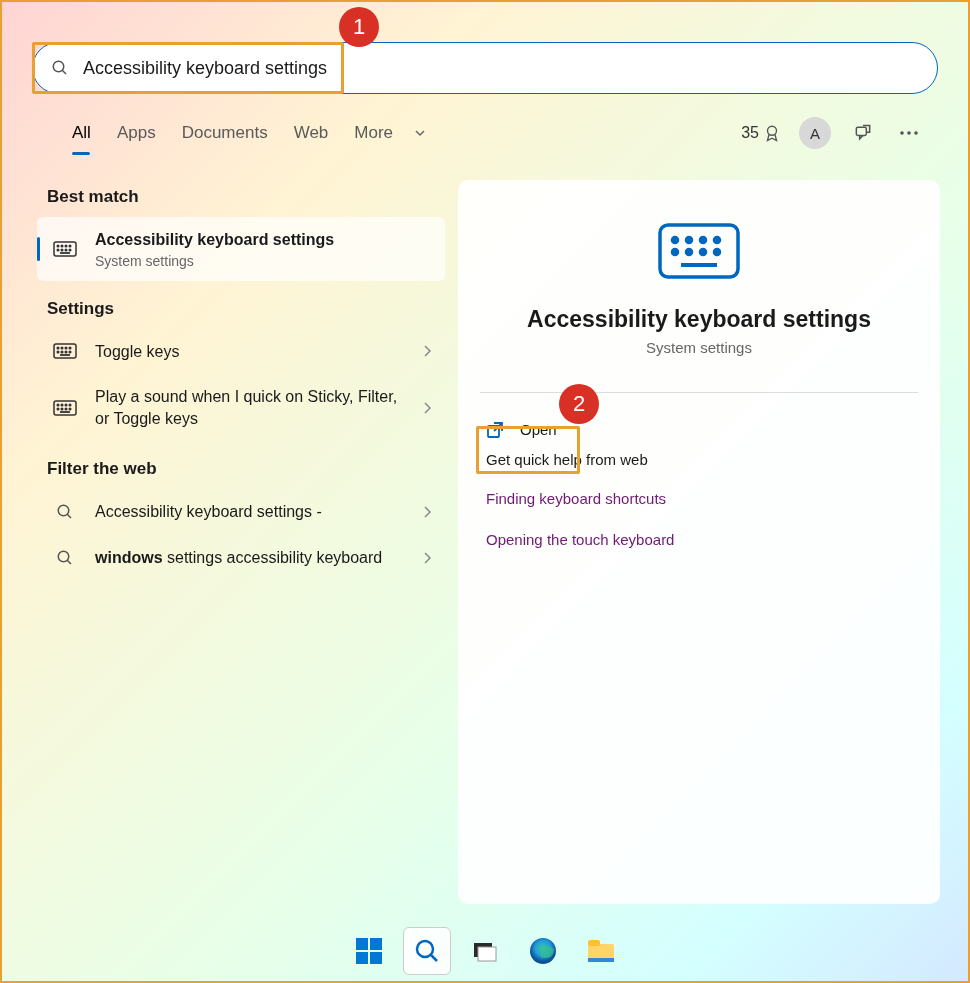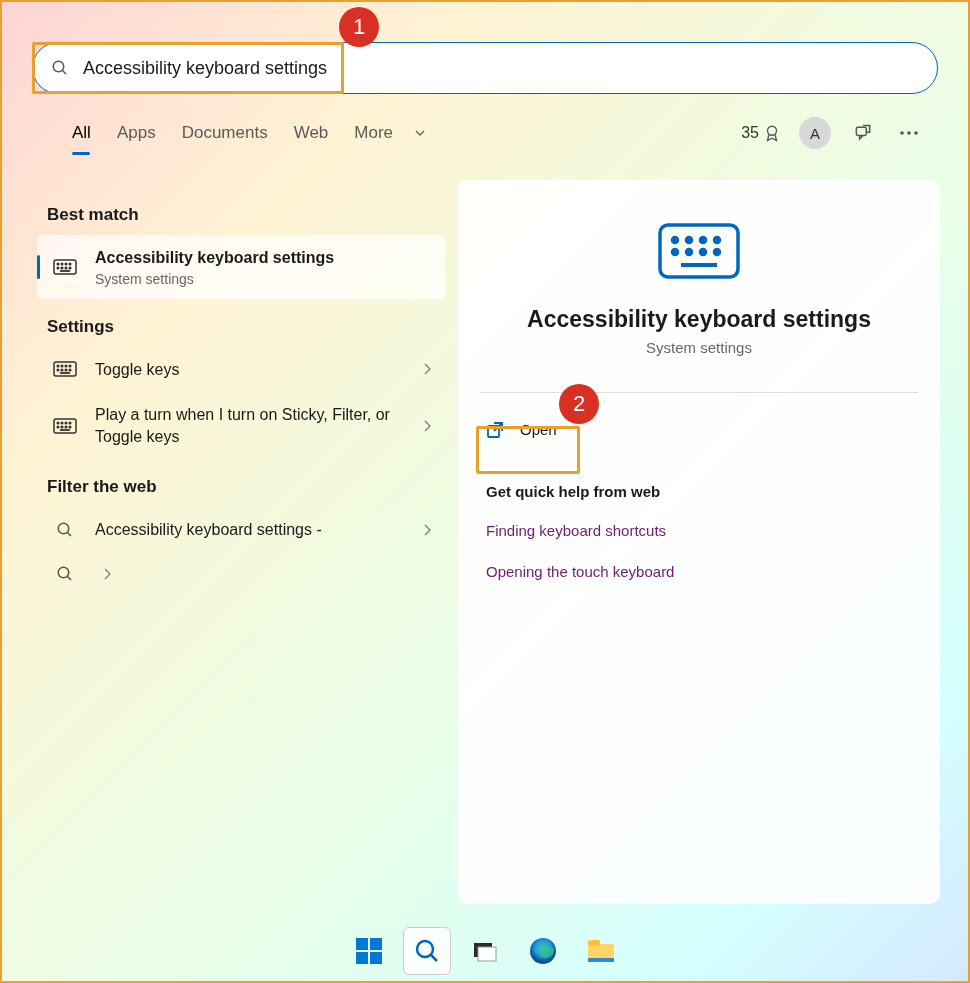--- a/index.html
+++ b/index.html
@@ -20,21 +20,21 @@
 .tab.active { color: #000; }
 .tab.active::after { content: ""; position: absolute; bottom: -6px; left: 0; width: 18px; height: 3px; background: #0067c0; border-radius: 2px; }
 .tab-more { display: flex; align-items: center; gap: 22px; }
 .tabs-right { margin-left: auto; display: flex; align-items: center; gap: 18px; }
 .points { display: flex; align-items: center; gap: 4px; font-size: 16px; color: #333; }
 .avatar { width: 32px; height: 32px; border-radius: 50%; background: #d8d8d8; display: flex; align-items: center; justify-content: center; font-size: 15px; color: #333; }
 .icon-btn { width: 28px; height: 28px; display: flex; align-items: center; justify-content: center; cursor: pointer; color: #444; }
 
 .results-panel { position: absolute; top: 178px; left: 35px; width: 408px; bottom: 100px; overflow: hidden; }
 .section-header { font-size: 17px; font-weight: 600; color: #1a1a1a; margin: 18px 10px 10px 10px; }
-.section-header:first-child { margin-top: 25px; }
+.section-header:first-child { margin-top: 7px; }
 
 .result-item { display: flex; align-items: center; padding: 12px 14px; border-radius: 6px; cursor: pointer; position: relative; }
 .result-item.best { background: rgba(255,255,255,0.7); }
 .result-item.best::before { content: ""; position: absolute; left: 0px; top: 20px; bottom: 20px; width: 3px; background: #0067c0; border-radius: 2px; }
 .result-icon { width: 28px; display: flex; justify-content: center; margin-right: 16px; color: #333; flex-shrink: 0; }
 .result-text { flex: 1; }
 .result-title { font-size: 16px; color: #1a1a1a; line-height: 1.35; }
 .result-title strong { font-weight: 600; }
 .result-sub { font-size: 14px; color: #666; margin-top: 2px; }
 .chevron-right { color: #888; margin-left: 8px; }
@@ -42,21 +42,21 @@
 .detail-panel { position: absolute; top: 178px; left: 456px; width: 482px; bottom: 77px; background: rgba(255,255,255,0.92); border-radius: 10px; padding: 42px 22px 20px 22px; }
 .detail-hero { text-align: center; }
 .hero-icon { width: 84px; height: 58px; margin: 0 auto 22px; }
 .detail-title { font-size: 23px; font-weight: 600; color: #1a1a1a; }
 .detail-sub { font-size: 15px; color: #666; margin-top: 6px; }
 .detail-divider { border: none; border-top: 1px solid #ddd; margin: 36px 0 16px; }
 .detail-action { display: flex; align-items: flex-start; padding: 12px 6px; cursor: pointer; font-size: 15px; color: #1a1a1a; }
 .detail-action.gray { color: #701a75; }
 .detail-action .action-icon { width: 18px; margin-right: 16px; color: #0067c0; }
 .open-highlight { position: absolute; top: 424px; left: 474px; width: 104px; height: 48px; border: 3px solid #e8a030; border-radius: 2px; pointer-events: none; z-index: 10; }
-.section-label { font-size: 15px; color: #1a1a1a; margin: 32px 6px 10px; font-weight: bold; }
+.section-label { font-size: 15px; color: #1a1a1a; margin: 0 6px 10px; }
 
 .taskbar { position: absolute; bottom: 0; left: 0; right: 0; height: 60px; display: flex; justify-content: center; align-items: center; gap: 10px; }
 .task-icon { width: 48px; height: 48px; display: flex; align-items: center; justify-content: center; border-radius: 6px; cursor: pointer; }
 .task-icon.active { background: rgba(255,255,255,0.85); border: 1px solid #ccc; }
 </style>
 </head>
 <body>
 
 <div class="search-container">
   <svg class="search-icon-svg" viewBox="0 0 24 24" fill="none" stroke="#555" stroke-width="2">
@@ -162,21 +162,21 @@
           <circle cx="13" cy="5" r="0.8" fill="#333"></circle>
           <circle cx="17" cy="5" r="0.8" fill="#333"></circle>
           <circle cx="5" cy="9" r="0.8" fill="#333"></circle>
           <circle cx="9" cy="9" r="0.8" fill="#333"></circle>
           <circle cx="13" cy="9" r="0.8" fill="#333"></circle>
           <circle cx="17" cy="9" r="0.8" fill="#333"></circle>
           <line x1="7" y1="12" x2="17" y2="12" stroke-width="1.8"></line>
         </svg>
     </div>
     <div class="result-text">
-        <div class="result-title">Play a turn when I turn on Sticky, Filter, or Toggle keys</div>
+        <div class="result-title">Play a sound when I quick on Sticky, Filter, or Toggle keys</div>
       </div>
     <svg class="chevron-right" width="8" height="12" viewBox="0 0 8 12">
         <path d="M2 1 L7 6 L2 11" fill="none" stroke="#888" stroke-width="1.5"></path>
       </svg>
   </div>
 
   <div class="section-header">Filter the web</div>
   <div class="result-item">
     <div class="result-icon">
       <svg width="18" height="18" viewBox="0 0 24 24" fill="none" stroke="#555" stroke-width="2">
@@ -191,20 +191,23 @@
         <path d="M2 1 L7 6 L2 11" fill="none" stroke="#888" stroke-width="1.5"></path>
       </svg>
   </div>
   <div class="result-item">
     <div class="result-icon">
       <svg width="18" height="18" viewBox="0 0 24 24" fill="none" stroke="#555" stroke-width="2">
           <circle cx="10" cy="10" r="7"></circle>
           <line x1="20" y1="20" x2="15" y2="15"></line>
         </svg>
     </div>
+    <div class="result-text">
+        <div class="result-title"><strong>windows</strong><span> settings accessibility keyboard</span></div>
+      </div>
     <svg class="chevron-right" width="8" height="12" viewBox="0 0 8 12">
         <path d="M2 1 L7 6 L2 11" fill="none" stroke="#888" stroke-width="1.5"></path>
       </svg>
   </div>
 </div>
 
 <div class="detail-panel">
   <div class="detail-hero">
     <svg class="hero-icon" viewBox="0 0 84 58" fill="none" stroke="#0067c0" stroke-width="3.5">
         <rect x="3" y="3" width="78" height="52" rx="8"></rect>

